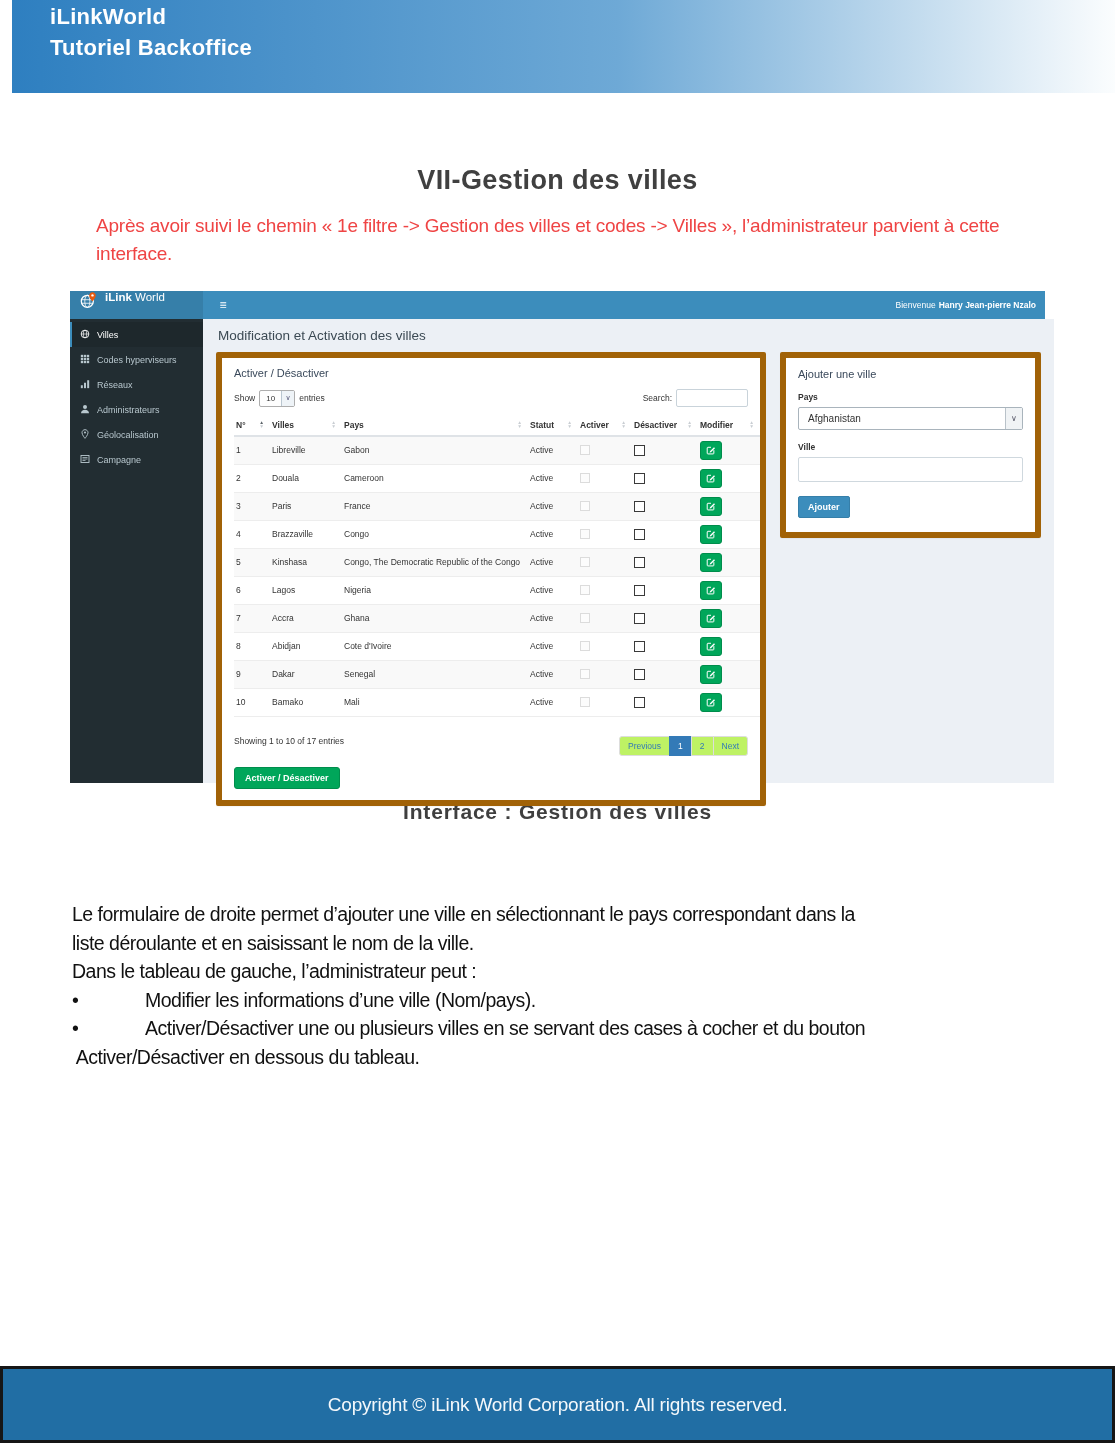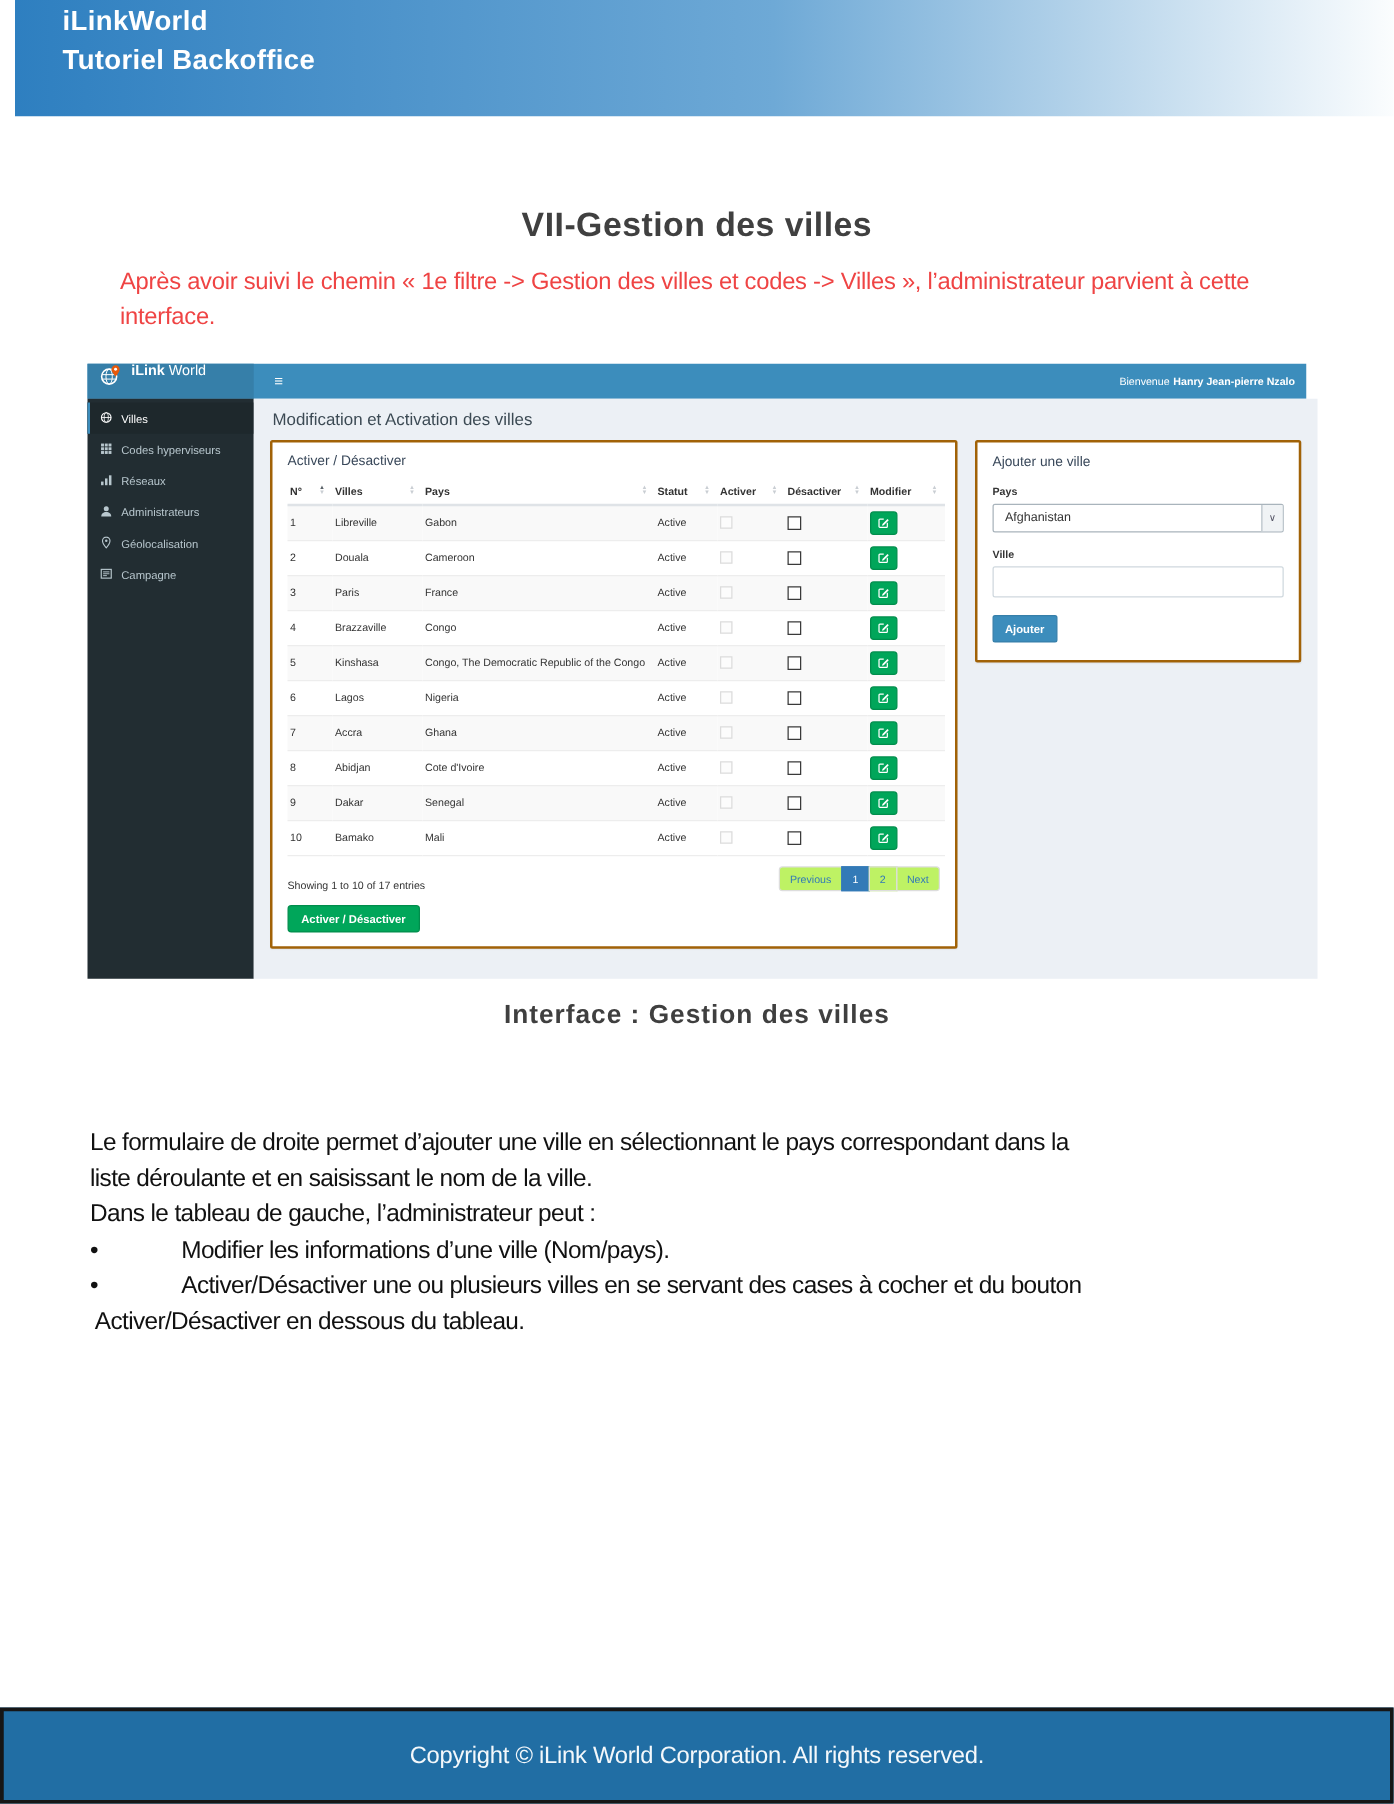--- a/index.html
+++ b/index.html
@@ -35,21 +35,21 @@
   .shot-body { display:flex; height:464px; }
   .shot-sidebar { width:133px; background:#222d32; padding-top:3px; flex:none; }
   .side-item { height:25px; display:flex; align-items:center; gap:7px; padding-left:10px; font-size:9px; color:#b8c7ce; cursor:pointer; }
   .side-item.active { background:#1e282c; color:#fff; border-left:2px solid #3c8dbc; padding-left:8px; }
   .side-item svg { width:10px; height:10px; flex:none; }
 
   .shot-main { flex:1; background:#ecf0f5; padding:8px 13px 0 13px; }
   .page-title { font-size:13.5px; font-weight:500; color:#3c4a54; margin:1px 0 9px 2px; }
   .cols { display:flex; gap:14px; align-items:flex-start; }
 
-  .box { background:#fff; border:2px solid #a16207; border-radius:2px; box-shadow:0 1px 1px rgba(0,0,0,0.04); }
+  .box { background:#fff; border:6px solid #a16207; border-radius:2px; box-shadow:0 1px 1px rgba(0,0,0,0.04); }
   .box-left { width:550px; padding:9px 12px 11px 12px; }
   .box-right { width:261px; padding:10px 12px 14px 12px; }
   .box-title { font-size:11px; color:#39485a; }
 
   .controls { display:flex; justify-content:space-between; align-items:center; margin-top:10px; font-size:8.5px; color:#333; }
   .show-wrap { display:flex; align-items:center; gap:4px; }
   .mini-select { display:flex; align-items:center; border:1px solid #adadad; background:#fdfdfd; height:17px; border-radius:2px; }
   .mini-select .val { padding:0 6px; font-size:8px; color:#333; }
   .mini-select .chev { width:13px; height:100%; display:flex; align-items:center; justify-content:center; background:#eef3f7; border-left:1px solid #b9c6d0; color:#557; font-size:7px; }
   .search-wrap { display:flex; align-items:center; gap:4px; }
@@ -61,21 +61,21 @@
   .sort { display:inline-flex; flex-direction:column; line-height:4px; font-size:4.8px; color:#c9ced3; }
   .sort.sorted i:first-child { color:#5a6268; }
   .sort i { font-style:normal; }
   table.villes td { padding:0 2px; height:28px; border-bottom:1px solid #ededed; }
   table.villes tr.odd td { background:#f9f9f9; }
   .cb-light { width:10px; height:10px; border:1px solid #dcdcdc; background:#fcfcfc; }
   .cb-dark { width:11px; height:11px; border:1.6px solid #3a3a3a; background:#fff; cursor:pointer; }
   .edit-btn { width:22px; height:19px; background:#00a65a; border:1px solid #008d4c; border-radius:3px; display:flex; align-items:center; justify-content:center; cursor:pointer; }
   .edit-btn svg { width:10px; height:10px; }
 
-  .table-footer { display:flex; justify-content:space-between; align-items:flex-end; margin-top:8px; font-size:8.5px; color:#333; }
+  .table-footer { display:flex; justify-content:space-between; align-items:flex-start; margin-top:19px; font-size:8.5px; color:#333; }
   .pager { display:flex; }
   .page-btn { border:1px solid #ddd; background:#bef264; color:#337ab7; font-size:8.5px; padding:4px 8px; margin-left:-1px; cursor:pointer; }
   .page-btn:first-child { border-radius:3px 0 0 3px; }
   .page-btn:last-child { border-radius:0 3px 3px 0; }
   .page-btn.active { background:#337ab7; border-color:#337ab7; color:#fff; }
   .action-btn { margin-top:11px; background:#00a65a; border:1px solid #008d4c; color:#fff; font-size:9px; font-weight:bold; padding:5px 10px; border-radius:3px; cursor:pointer; font-family:inherit; }
 
   .form-label { font-size:8.5px; font-weight:bold; color:#333; margin-top:12px; }
   .pays-select { margin-top:5px; display:flex; align-items:stretch; border:1px solid #a9b4bc; border-radius:2px; height:23px; background:#fff; cursor:pointer; }
   .pays-select .val { flex:1; display:flex; align-items:center; padding-left:9px; font-size:10px; color:#333; }
@@ -185,20 +185,34 @@
       </nav>
 
     <div class="shot-main">
       <div class="page-title">Modification et Activation des villes</div>
 
       <div class="cols">
 
         <section class="box box-left">
           <div class="box-title">Activer / Désactiver</div>
 
+          <div class="controls">
+            <div class="show-wrap">
+              <span>Show</span>
+              <span class="mini-select">
+                <span class="val">10</span>
+                <span class="chev">∨</span>
+              </span>
+              <span>entries</span>
+            </div>
+            <div class="search-wrap">
+              <span>Search:</span>
+              <input class="search-input" style="">
+            </div>
+          </div>
 
           <table class="villes">
             <colgroup>
               <col style="width:36px">
                 <col style="width:72px">
                 <col style="width:186px">
               <col style="width:50px">
                 <col style="width:54px">
                 <col style="width:66px">
                 <col style="width:62px">

